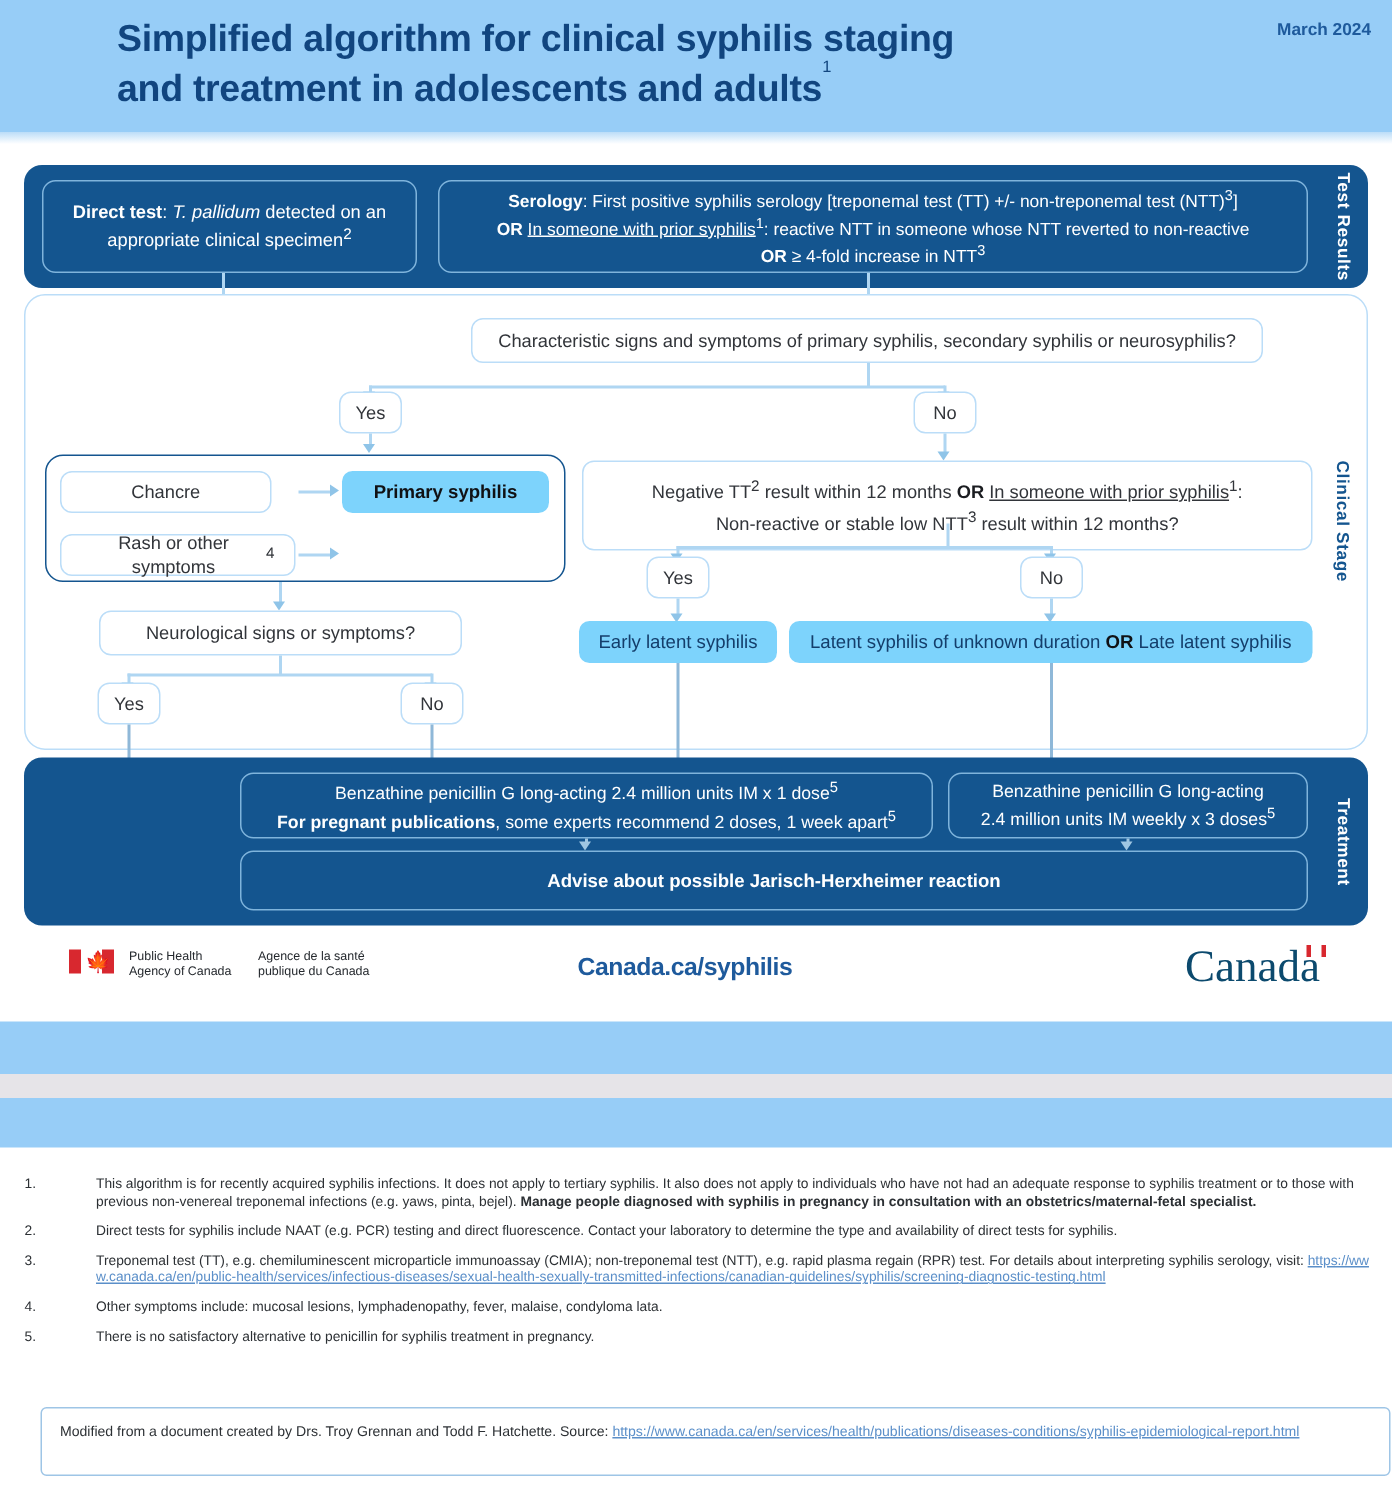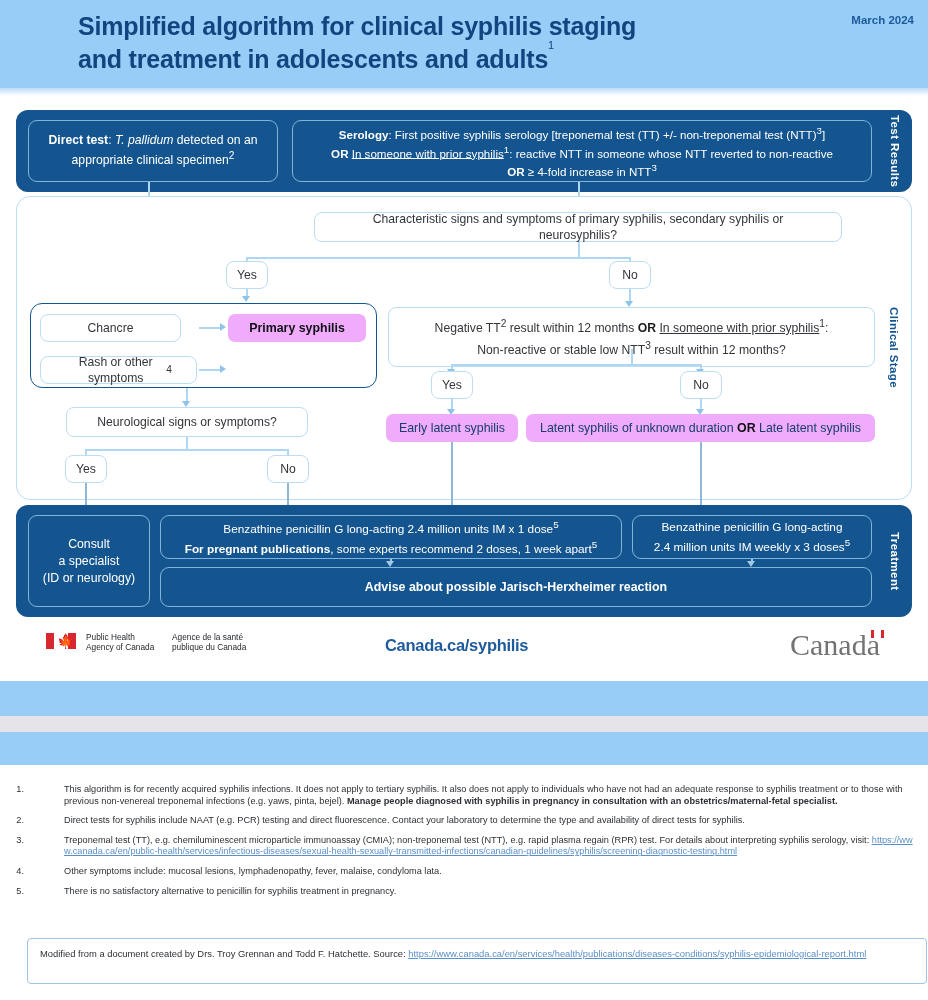--- a/index.html
+++ b/index.html
@@ -66,26 +66,26 @@
 
   .box-consult { left:12px; top:10px; width:122px; height:92px; font-size:12.3px; line-height:17px;}
   .box-benz1 { left:144px; top:10px; width:462px; height:44px; font-size:11.8px; }
   .box-benz2 { left:616px; top:10px; width:240px; height:44px; font-size:11.8px; }
   .box-advise { left:144px; top:62px; width:712px; height:40px; font-size:12.4px; font-weight:bold;}
 
   
   .lbox {
     position:absolute; background:#ffffff; border:1.4px solid #BBDDF8;
     border-radius:8px; color:#32353A; display:flex; align-items:center;
-    justify-content:center; text-align:center; padding:3px 24px;
+    justify-content:center; text-align:center; padding:3px 13px;
     font-size:12.2px; line-height:16px;
   }
   .lbox b { font-weight:bold; color:#1a1c20;}
   .sbox { 
-    position:absolute; background:#f0abfc; border-radius:7px;
+    position:absolute; background:#7dd3fc; border-radius:7px;
     color:#143E6B; display:flex; align-items:center; justify-content:center;
     text-align:center; font-size:12.4px; padding:3px 8px; line-height:16px;
   }
   .sbox b { font-weight:bold; color:#101114;}
   .yn {
     position:absolute; background:#ffffff; border:1.4px solid #BBDDF8;
     border-radius:8px; color:#32353A; display:flex; align-items:center;
     justify-content:center; font-size:12.2px; width:42px; height:28px;
   }
   .group-box {
@@ -120,21 +120,21 @@
   .flag .fl { left:0; } .flag .fr { right:0; }
   .flag .leaf { position:absolute; left:11px; top:1px; font-size:14px; line-height:14px; color:#D8282F;}
   .phac-en { position:absolute; left:86px; top:10px; font-size:8.3px; line-height:10px; color:#25292E;}
   .phac-fr { position:absolute; left:172px; top:10px; font-size:8.3px; line-height:10px; color:#25292E;}
   .canada-ca {
     position:absolute; left:385px; top:14px; font-size:16.5px; font-weight:bold;
     color:#1E5A9C; letter-spacing:-0.3px;
   }
   .wordmark {
     position:absolute; right:48px; top:6px;
-    font-family:"Liberation Serif", serif; font-size:30px; color:#737373;
+    font-family:"Liberation Serif", serif; font-size:30px; color:#0c4a6e;
   }
   .wordmark .wmflag { position:absolute; right:-4px; top:2px; width:13px; height:8px; background:#D8282F; }
   .wordmark .wmflag::before, .wordmark .wmflag::after{
     content:""; position:absolute; top:0; width:3.4px; height:8px; background:#ffffff;
   }
   .wordmark .wmflag::before { left:3.4px; } .wordmark .wmflag::after { right:3.4px; }
 
   .band-blue-1 { position:absolute; left:0; top:681px; width:928px; height:35px; background:#97CDF7;}
   .band-gray   { position:absolute; left:0; top:716px; width:928px; height:16px; background:#E6E4E8;}
   .band-blue-2 { position:absolute; left:0; top:732px; width:928px; height:33px; background:#97CDF7;}
@@ -301,27 +301,20 @@
   </div>
 
   <div class="ln lnv ln-d" style="left:451px; top:442px; height:67px;"></div>
   <div class="arw arw-d" style="left:447px; top:506px;"></div>
   <div class="ln lnv ln-d" style="left:700px; top:442px; height:67px;"></div>
   <div class="arw arw-d" style="left:696px; top:506px;"></div>
 
   <div class="band-dark band-treat">
     <div class="side-label">Treatment</div>
 
-    <div class="dbox box-consult">
-      <div>
-        <span>Consult</span><br>
-        <span>a specialist</span><br>
-        <span>(ID or neurology)</span>
-      </div>
-    </div>
 
     <div class="dbox box-benz1">
       <div>
         <span>Benzathine penicillin G long-acting 2.4 million units IM x 1 dose</span><sup>5</sup><br>
         <b>For pregnant publications</b><span>, some experts recommend 2 doses, 1 week apart</span><sup>5</sup>
       </div>
     </div>
 
     <div class="dbox box-benz2">
       <div>

